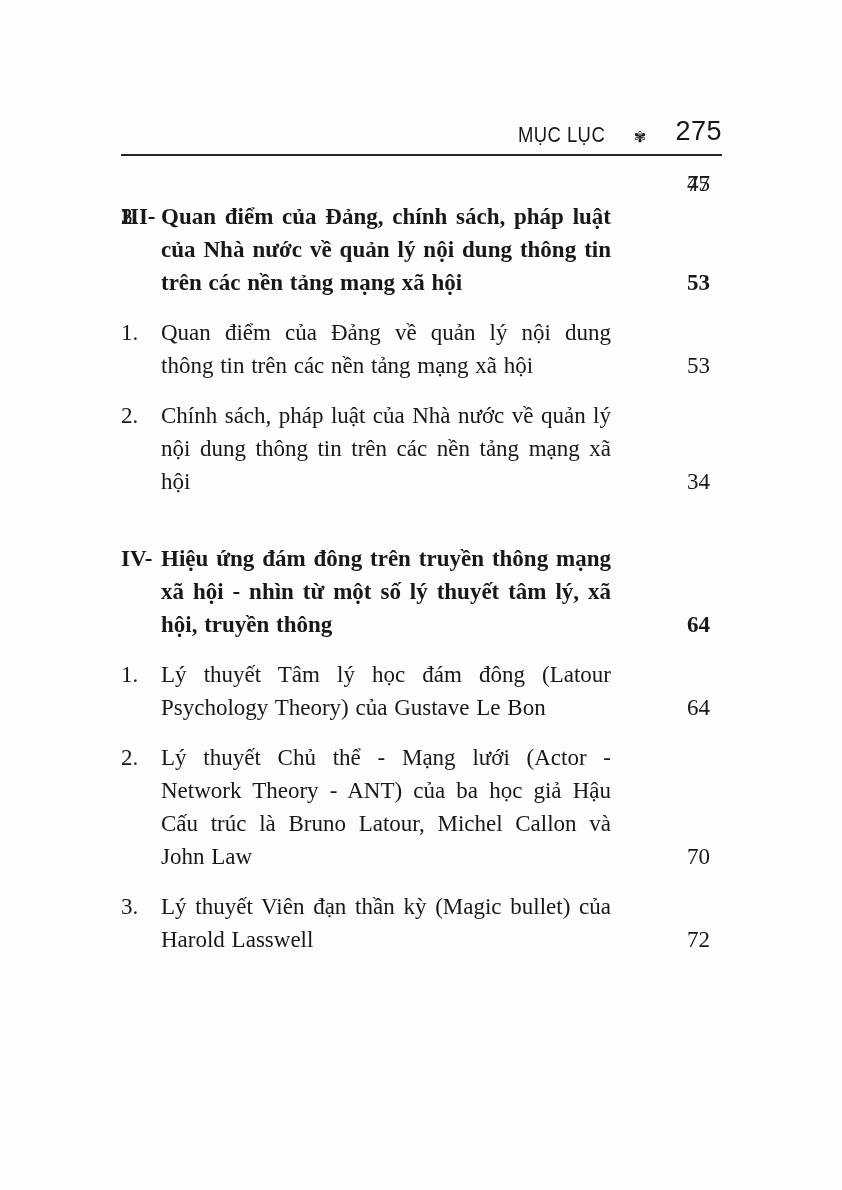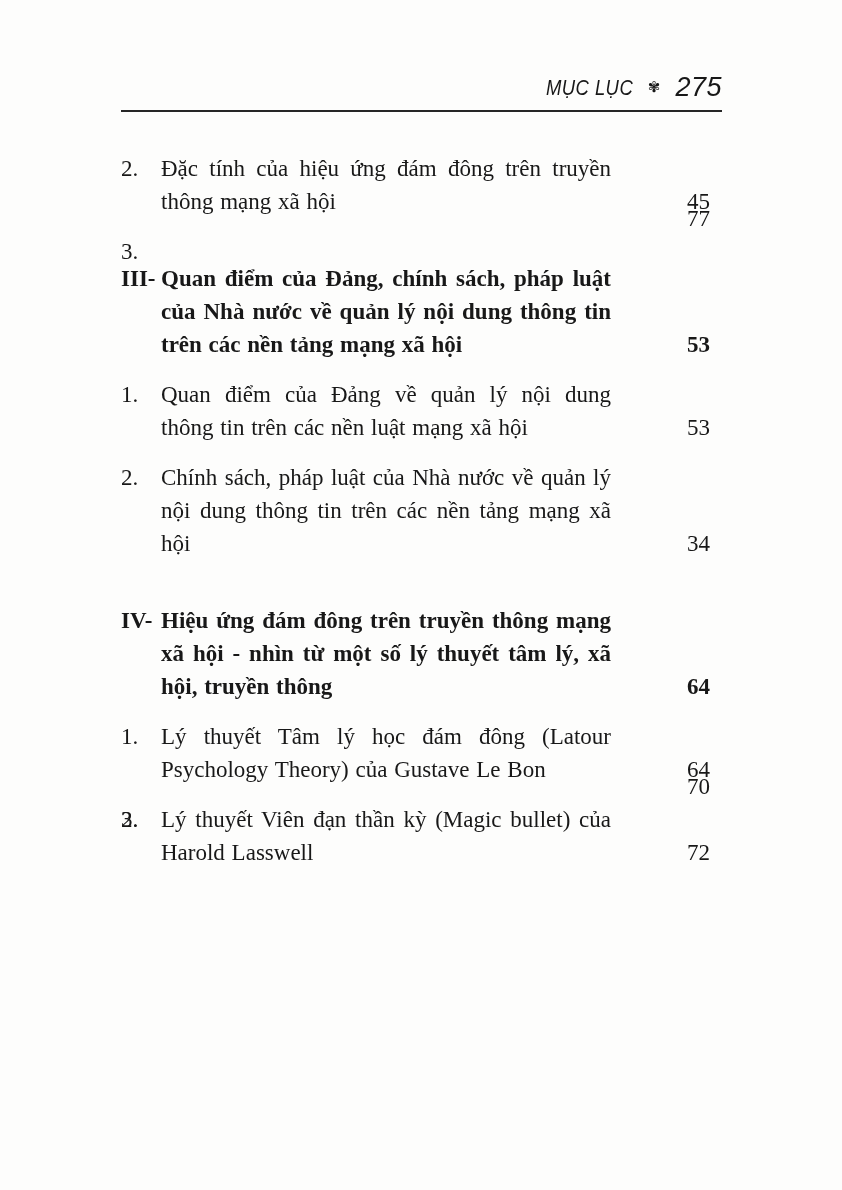--- a/index.html
+++ b/index.html
@@ -15,42 +15,42 @@
     font-family: "Liberation Serif", serif;
     color: #181818;
     overflow: hidden;
     box-sizing: border-box;
     padding: 72px 120px 0 121px;
   }
   
   .running-head {
     display: flex;
     justify-content: flex-end;
-    align-items: center;
-    gap: 15px;
+    align-items: flex-end;
+    gap: 29px;
     font-family: "Liberation Sans", sans-serif;
     white-space: nowrap;
-    font-style: italic;
   }
   .running-title {
     font-size: 21px;
     letter-spacing: 0.5px;
     display: inline-block;
     transform: scale(0.88, 1.04);
     transform-origin: right bottom;
   }
   .ornament {
     font-family: "DejaVu Sans", sans-serif;
     font-size: 15px;
     position: relative;
     top: -1px;
   }
   .running-page {
     font-size: 27px;
     letter-spacing: 0.5px;
+    margin-top: 44px;
   }
   .head-rule {
     border: none;
     border-top: 2.5px solid #262626;
     margin: 7px 0 0 0;
   }
   
   .toc {
     margin-top: 40px;
   }
@@ -90,38 +90,37 @@
     <span class="ornament">✾</span>
     <span class="running-page">275</span>
   </header>
 
   <hr class="head-rule">
 
   <section class="toc" id="toc-list">
 
       <div class="entry">
         <span class="num">2.</span>
-        <span class="text">Đặc tính của hiệu ứng đám đông trên truyền thông mạng xã hội</span>
         <span class="page-num">45</span>
       </div>
 
       <div class="entry">
         <span class="num">3.</span>
         <span class="page-num">77</span>
       </div>
 
       <div class="entry section">
         <span class="num">III-</span>
         <span class="text">Quan điểm của Đảng, chính sách, pháp luật của Nhà nước về quản lý nội dung thông tin trên các nền tảng mạng xã hội</span>
         <span class="page-num">53</span>
       </div>
 
       <div class="entry">
         <span class="num">1.</span>
-        <span class="text">Quan điểm của Đảng về quản lý nội dung thông tin trên các nền luật mạng xã hội</span>
+        <span class="text">Quan điểm của Đảng về quản lý nội dung thông tin trên các nền tảng mạng xã hội</span>
         <span class="page-num">53</span>
       </div>
 
       <div class="entry">
         <span class="num">2.</span>
         <span class="text">Chính sách, pháp luật của Nhà nước về quản lý nội dung thông tin trên các nền tảng mạng xã hội</span>
         <span class="page-num">34</span>
       </div>
 
       <div class="entry section">
@@ -131,20 +130,21 @@
       </div>
 
       <div class="entry">
         <span class="num">1.</span>
         <span class="text">Lý thuyết Tâm lý học đám đông (Latour Psychology Theory) của Gustave Le Bon</span>
         <span class="page-num">64</span>
       </div>
 
       <div class="entry">
         <span class="num">2.</span>
+        <span class="text">Lý thuyết Chủ thể - Mạng lưới (Actor - Network Theory - ANT) của ba học giả Hậu Cấu trúc là Bruno Latour, Michel Callon và John Law</span>
         <span class="page-num">70</span>
       </div>
 
       <div class="entry">
         <span class="num">3.</span>
         <span class="text">Lý thuyết Viên đạn thần kỳ (Magic bullet) của Harold Lasswell</span>
         <span class="page-num">72</span>
       </div>
     </section>
 

